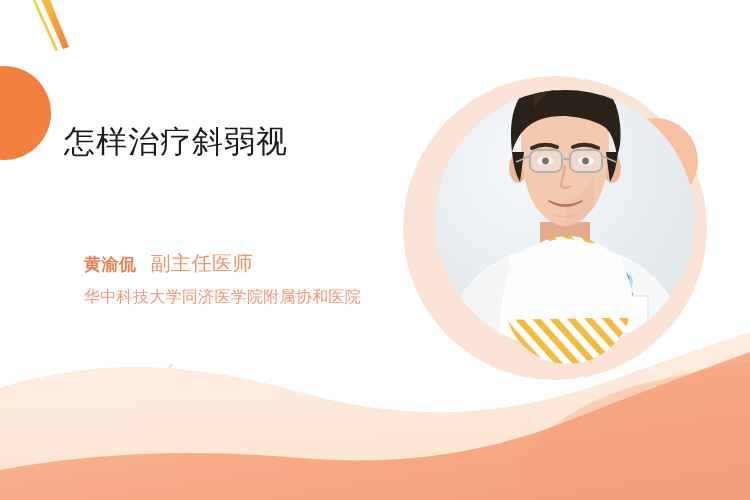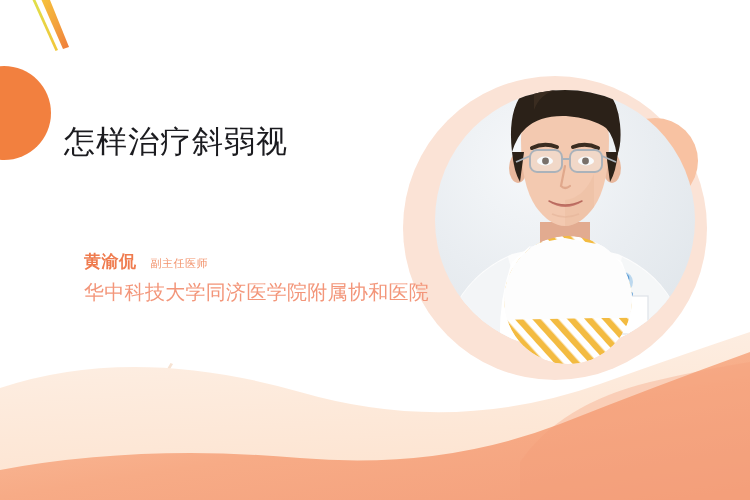--- a/index.html
+++ b/index.html
@@ -27,24 +27,24 @@
   
   #info{left:64px;top:250px;width:400px;margin-left:20px;}
   #nameline{
     display:flex;align-items:baseline;gap:14px;
     margin-bottom:7px;white-space:nowrap;
   }
   #docname{
     font-size:17px;font-weight:700;color:#ef7b4e;letter-spacing:.5px;
   }
   #docrank{
-    font-size:11px;font-weight:400;color:#f2926b;letter-spacing:.5px;
+    font-size:20px;font-weight:400;color:#f2926b;letter-spacing:.5px;
   }
   #hospital,#dept{
-    font-size:20px;line-height:25px;color:#f3967a;letter-spacing:.3px;
+    font-size:16px;line-height:25px;color:#f3967a;letter-spacing:.3px;
     white-space:nowrap;
   }
 </style>
 </head>
 <body>
 
 <div class="card">
 
   <svg class="layer" viewBox="0 0 750 500" width="750" height="500" xmlns="http://www.w3.org/2000/svg">
     <defs>

